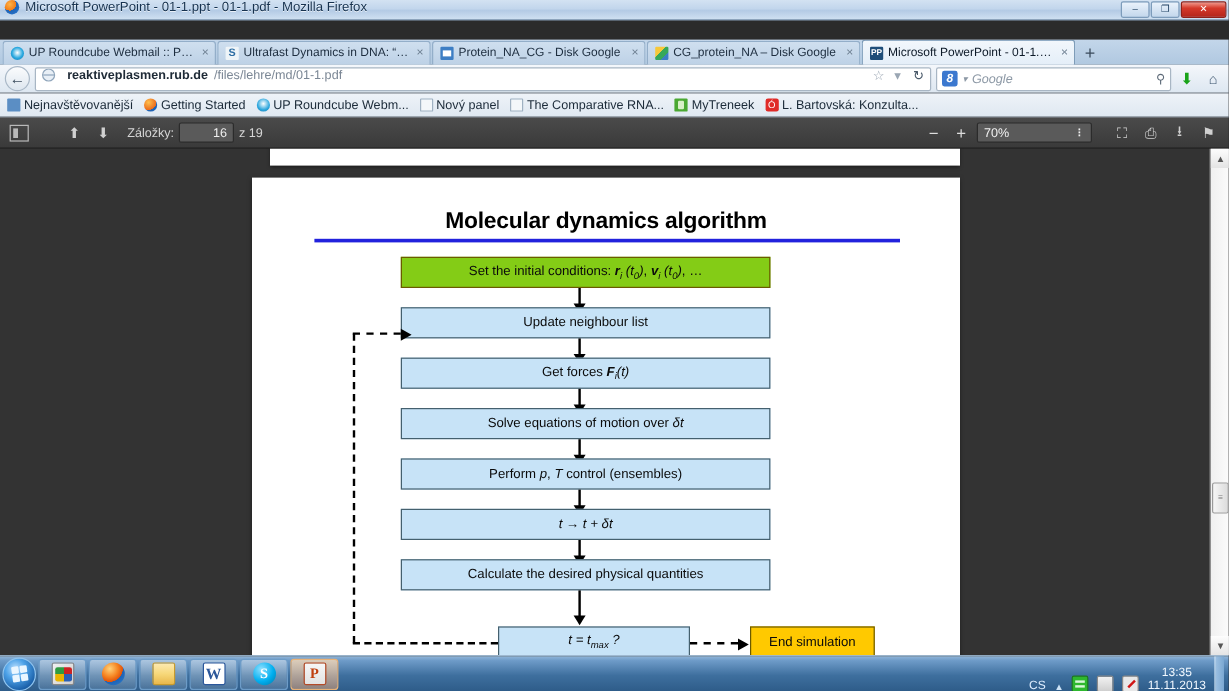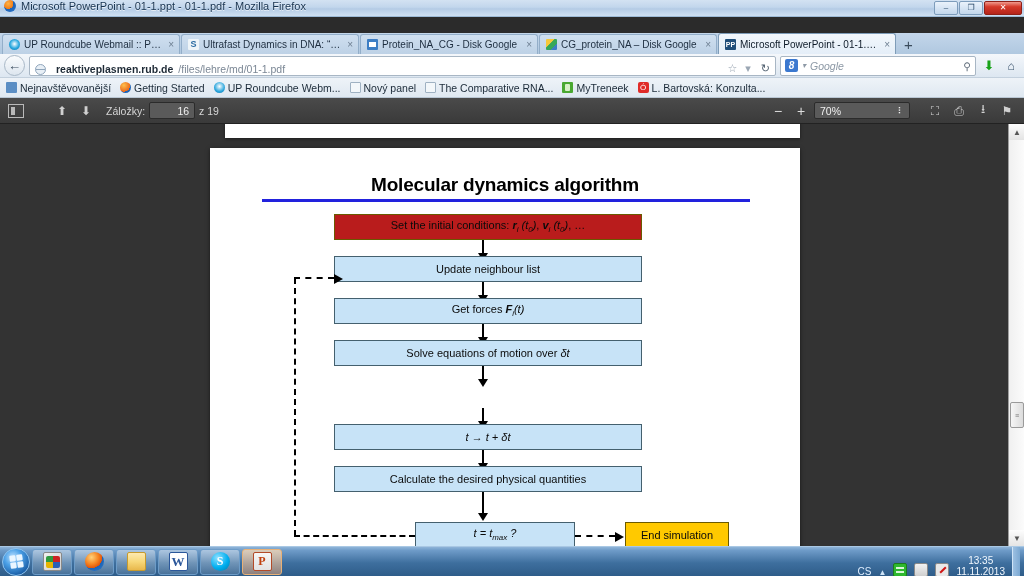--- a/index.html
+++ b/index.html
@@ -91,21 +91,21 @@
   .backbtn {
     width: 21px; height: 21px; border-radius: 50%;
     background: linear-gradient(to bottom, #fbfcfd, #dde6ef);
     border: 1px solid #a9b8c7; color: #3e4f60;
     display: flex; align-items: center; justify-content: center;
     font-size: 13px; line-height: 1; flex: 0 0 auto;
   }
   .urlbar {
     flex: 1 1 auto; height: 20px; background: #fff;
     border: 1px solid #a8b6c4; border-radius: 2px;
-    display: flex; align-items: flex-end; gap: 5px; padding: 0 5px;
+    display: flex; align-items: flex-start; gap: 5px; padding: 0 5px;
     font-size: 10.5px; color: #6b7684; overflow: hidden;
   }
   .globe {
     width: 11px; height: 11px; border-radius: 50%;
     border: 1px solid #8fa5bb; background: #e8eff6; flex: 0 0 auto; position: relative;
   }
   .globe::after { content:""; position:absolute; left:0; top:4px; width:9px; height:1px; background:#8fa5bb; }
   .url-dom { color: #1e2a36; font-weight: bold; }
   .url-rest { color: #7b8795; }
   .url-ico { color: #9aa6b3; font-size: 11px; margin-left: auto; flex: 0 0 auto; }
@@ -195,21 +195,21 @@
     background: #2222dd;
   }
 
   
   .fbox {
     position: absolute; left: 124px; width: 308px; height: 26px;
     border: 1.5px solid #44606e; background: #c7e3f7;
     display: flex; align-items: center; justify-content: center;
     font-size: 11px; color: #0b0b0b; text-align: center;
   }
-  .fbox.yellow { background: #b91c1c; border-color: #6b5a00; }
+  .fbox.yellow { background: #84cc16; border-color: #6b5a00; }
   .fbox.decision { left: 205px; width: 160px; }
   .fbox.endsim { left: 415px; width: 104px; background: #ffc900; border-color: #6b5a00; }
 
   .arrow {
     position: absolute; left: 272px; width: 2px; background: #000;
   }
   .arrow::after {
     content: ""; position: absolute; left: -4px; bottom: -7px;
     border-left: 5px solid transparent; border-right: 5px solid transparent;
     border-top: 8px solid #000;
@@ -462,20 +462,23 @@
         <div class="fbox" style="top:150px;">
           <span>Get forces <b class="m-b">F</b><i class="m-i"><sub>i</sub>(t)</i></span>
         </div>
         <div class="arrow" style="top:176px;height:14px;"></div>
 
         <div class="fbox" style="top:192px;">
           <span>Solve equations of motion over <i class="m-i">δt</i></span>
         </div>
         <div class="arrow" style="top:218px;height:14px;"></div>
 
+        <div class="fbox" style="top:234px;">
+          <span>Perform <i class="m-i">p</i>, <i class="m-i">T</i> control (ensembles)</span>
+        </div>
         <div class="arrow" style="top:260px;height:14px;"></div>
 
         <div class="fbox" style="top:276px;">
           <span class="m-i">t → t + δt</span>
         </div>
         <div class="arrow" style="top:302px;height:14px;"></div>
 
         <div class="fbox" style="top:318px;">
           <span>Calculate the desired physical quantities</span>
         </div>

